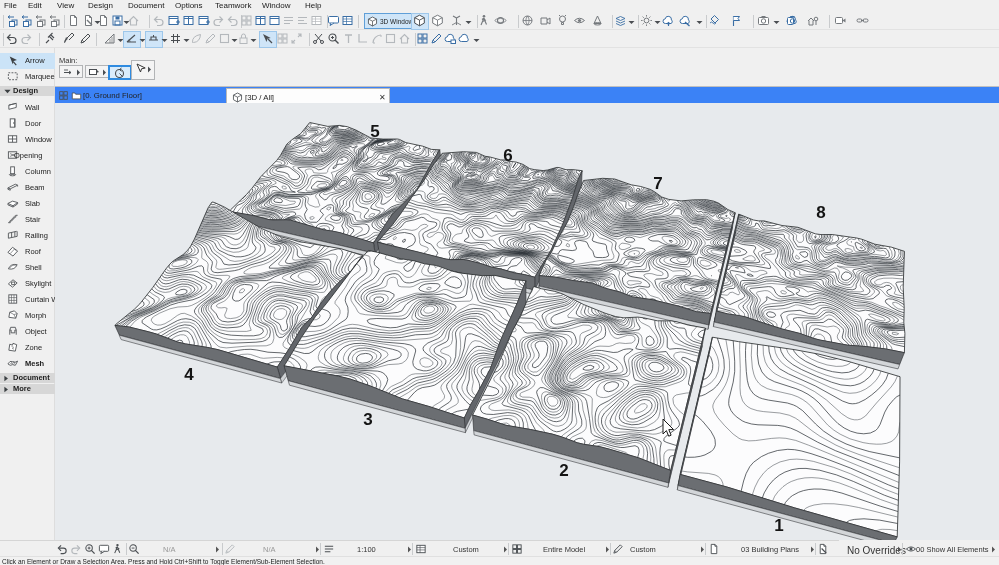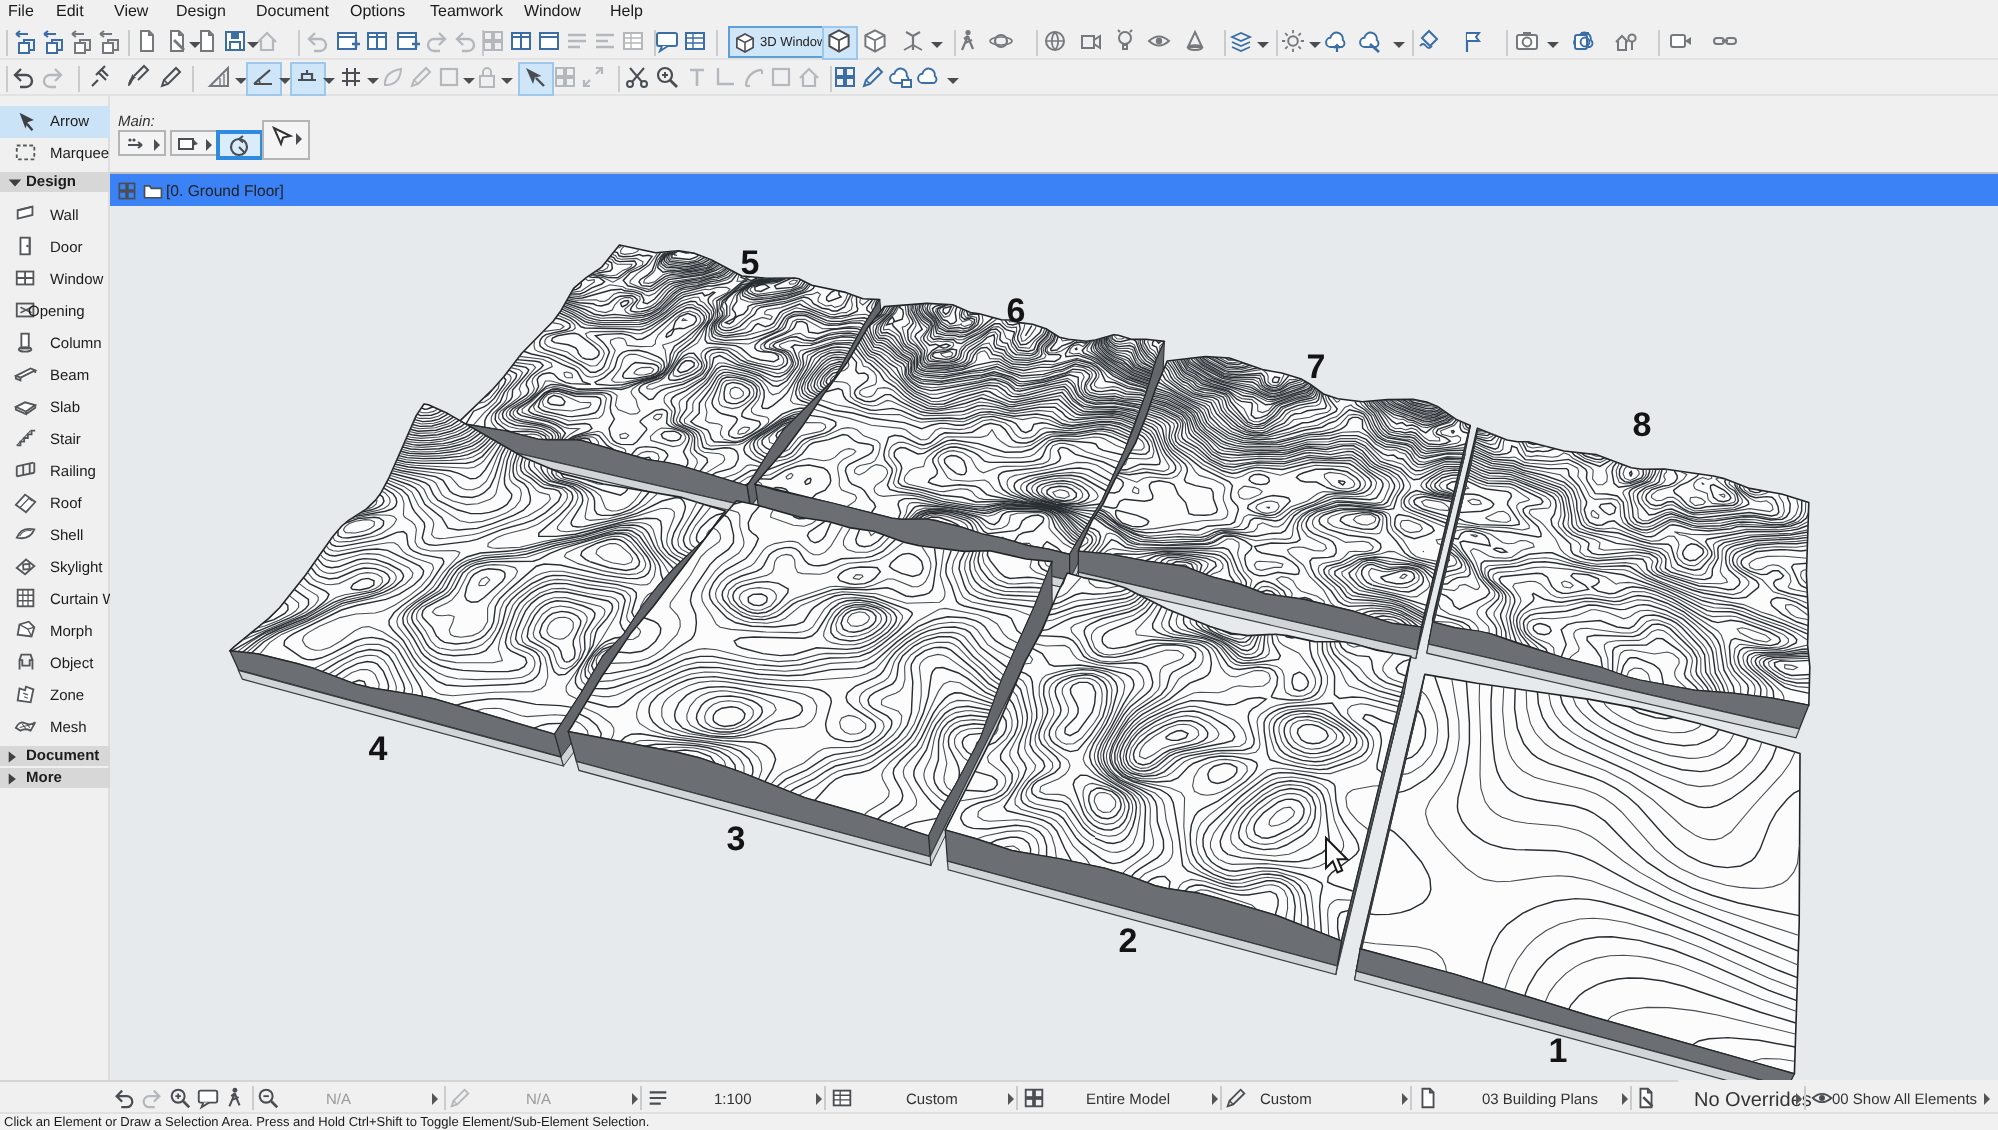--- a/index.html
+++ b/index.html
@@ -373,21 +373,21 @@
       <rect x="7" y="8" width="4.5" height="3.5" fill="#fff" stroke="#3a6ea5"></rect>
     </svg>
 <svg style="position:absolute;left:457.5px;top:2.0px" width="13" height="13" viewBox="0 0 13 13">
       <path d="M3.5 9.5a2.3 2.3 0 01-.3-4.6A3.1 3.1 0 019.4 6a2 2 0 01-.4 3.5z" fill="#fff" stroke="#3a6ea5"></path>
     </svg>
 <svg style="position:absolute;left:472.5px;top:8.0px" width="7" height="5" viewBox="0 0 7 5">
       <path d="M0.5 1l3 3 3-3z" fill="#4a4e52"></path>
     </svg>
 </div>
 <div class="abs" style="left:55px;top:48px;width:944px;height:38px;background:#f0f0f0;">
-<span class="abs" style="left:4px;top:8px;font-size:7.5px;color:#333;font-style:italic;">Main:</span>
+<span class="abs" style="left:4px;top:8px;font-size:7.5px;color:#333;">Main:</span>
 <div class="abs" style="left:4px;top:17px;width:22px;height:11px;background:#f4f4f4;border:1px solid #b2b4b6;">
       <svg style="position:absolute;left:1.5px;top:0.0px" width="13" height="13" viewBox="0 0 13 13">
         <path d="M2 6.5h7M9 6.5l-2-1.5M9 6.5l-2 1.5" stroke="#4a4e52" fill="none"></path>
         <circle cx="3" cy="4" r="0.8" fill="#4a4e52"></circle>
         <circle cx="5" cy="4" r="0.8" fill="#4a4e52"></circle>
       </svg>
       <svg style="position:absolute;right:1px;top:3px" width="5" height="7" viewBox="0 0 5 7">
         <path d="M1 0.5l3 3-3 3z" fill="#4a4e52"></path>
       </svg>
     </div>
@@ -510,21 +510,21 @@
     <span class="abs" style="left:25px;top:278.5px;font-size:7.5px;color:#1c1c1c;white-space:nowrap;">Object</span>
 <svg class="abs" style="left:7px;top:293.0px" width="12" height="12" viewBox="0 0 13 12">
       <path d="M2 9.5l1-6.5 3 1 .5-2 4 1.5-1.5 7z" fill="#fff" stroke="#55585b"></path>
       <path d="M5 5.5l2.5 1M5.5 7.5l2 .8" stroke="#55585b" stroke-width="0.7"></path>
     </svg>
     <span class="abs" style="left:25px;top:294.5px;font-size:7.5px;color:#1c1c1c;white-space:nowrap;">Zone</span>
 <svg class="abs" style="left:7px;top:309.0px" width="12" height="12" viewBox="0 0 13 12">
       <path d="M1 7Q3 3 6 4.5T11.5 4L9 8.5Q6 7 3.5 8.5z" fill="#fff" stroke="#55585b"></path>
       <path d="M3 6.8l6-1.5M4.5 5l2 2.5M7 4.5l1.5 2.6" stroke="#55585b" stroke-width="0.55"></path>
     </svg>
-    <span class="abs" style="left:25px;top:310.5px;font-size:7.5px;color:#1c1c1c;white-space:nowrap;">Mesh</span>
+    <span class="abs" style="left:25px;top:310.5px;font-size:7.5px;color:#1c1c1c;white-space:nowrap;font-weight:bold;">Mesh</span>
 <div class="abs" style="left:0px;top:325.3px;width:55px;height:9.4px;background:#d7d7d7;"></div>
     <svg class="abs" style="left:3px;top:326.0px" width="9" height="9" viewBox="0 0 9 10">
       <path d="M1 2l4 3-4 3z" fill="#3c4043"></path>
     </svg>
     <span class="abs" style="left:13px;top:325.4px;font-size:7.5px;font-weight:bold;color:#1c1c1c;">Document</span>
 <div class="abs" style="left:0px;top:336.3px;width:55px;height:9.4px;background:#d7d7d7;"></div>
     <svg class="abs" style="left:3px;top:337.0px" width="9" height="9" viewBox="0 0 9 10">
       <path d="M1 2l4 3-4 3z" fill="#3c4043"></path>
     </svg>
     <span class="abs" style="left:13px;top:336.4px;font-size:7.5px;font-weight:bold;color:#1c1c1c;">More</span>
@@ -533,20 +533,28 @@
 <svg class="abs" style="left:3px;top:3px" width="11" height="11" viewBox="0 0 13 13">
       <rect x="2" y="2" width="4" height="4" fill="none" stroke="#4a4e52"></rect>
       <rect x="7" y="2" width="4" height="4" fill="none" stroke="#4a4e52"></rect>
       <rect x="2" y="7" width="4" height="4" fill="none" stroke="#4a4e52"></rect>
       <rect x="7" y="7" width="4" height="4" fill="none" stroke="#4a4e52"></rect>
     </svg>
 <svg class="abs" style="left:16px;top:3px" width="11" height="11" viewBox="0 0 13 13">
       <path d="M1.5 10.5v-7h3l1 1.5h6v5.5z" fill="#fff" stroke="#4a4e52"></path>
     </svg>
 <span class="abs" style="left:28px;top:4px;font-size:7.8px;color:#222;">[0. Ground Floor]</span>
+<div class="abs" style="left:171px;top:1px;width:164px;height:16px;background:#fdfdfd;border:1px solid #b9b9b9;border-bottom:none;box-sizing:border-box;">
+<svg class="abs" style="left:5px;top:2.5px" width="11" height="11" viewBox="0 0 13 13">
+        <path d="M6.5 1.2L11.3 3.7v5.4L6.5 11.8L1.7 9.1V3.7z" fill="#fff" stroke="#4a4e52" stroke-width="1"></path>
+        <path d="M1.7 3.7l4.8 2.4 4.8-2.4M6.5 6.1v5.7" fill="none" stroke="#4a4e52" stroke-width="0.9"></path>
+      </svg>
+<span class="abs" style="left:18px;top:3.5px;font-size:7.8px;color:#222;">[3D / All]</span>
+<span class="abs" style="left:152px;top:3.5px;font-size:8px;color:#333;">✕</span>
+</div>
   </div>
 <div class="abs" style="left:55px;top:103px;width:944px;height:437px;background:#e7eaed;overflow:hidden;">
 <svg width="944" height="437" viewBox="0 0 944 437">
       <clipPath id="t0">
         <path d="M174 108.4l24.1 4.1l15.9 4.1l21.7 0.6l32.9 9.6l16.2 2.9l33.7 10.3l18.3 -28.1l25.5 -25.8l14.2 -25.9l8.3 -13.4l-8.4 -0.4l-8.6 -3.2l-16.9 -3.6l-6.5 -3.2l-2.1 -0.4l-14.2 0.1l-12.2 -1.1l-15.1 -8l-8.4 -3.3l-8.1 -1.3l-11.5 1l-18.1 -3.9l-9 11.2l-7.6 5.1l-6.3 5.4l-6.6 11.6l-3.6 4.8l-15.7 16l-9 11.8l-5.4 6.1l-16 15.4Z"></path>
       </clipPath>
 <path d="M174 108.4l24.1 4.1l15.9 4.1l21.7 0.6l32.9 9.6l16.2 2.9l33.7 10.3l18.3 -28.1l25.5 -25.8l14.2 -25.9l8.3 -13.4l-8.4 -0.4l-8.6 -3.2l-16.9 -3.6l-6.5 -3.2l-2.1 -0.4l-14.2 0.1l-12.2 -1.1l-15.1 -8l-8.4 -3.3l-8.1 -1.3l-11.5 1l-18.1 -3.9l-9 11.2l-7.6 5.1l-6.3 5.4l-6.6 11.6l-3.6 4.8l-15.7 16l-9 11.8l-5.4 6.1l-16 15.4Z" fill="#fcfcfd" stroke="#212426" stroke-width="0.8" stroke-linejoin="round"></path>
 <g clip-path="url(#t0)">
         <path fill="none" stroke="#474d52" stroke-width="0.55" d="M360.3 88.7l-0.1 -1.7l1 -1.4l2.3 -1.3 M358.3 90.7l-1.7 -1.9l0.9 -3l2.4 -2.6l1.8 -1.2l3.6 -0.7 M356.5 92.3l-1.9 -0.9l-1.1 -2l0.3 -1.7l1.6 -2.8l2.3 -2.6l2.9 -2.1l3.4 -1.1l2.4 0.1 M194.7 88l-0.5 3.1l-4.1 5l-2.9 1.9l-3.4 0.7 M354.7 94l-2 -0.8l-1.6 -1.3l-0.8 -2.4l1.2 -3l1.9 -2.7l3.5 -3.9l3.4 -2.4l3.4 -0.8l3.8 0.3 M198.3 83.7l1.7 0.9l0.6 1.3l-0.5 1.6l-4.5 5.8l-2.6 4.6l-6.1 5.7l-5.2 6 M352.8 95.9l-3.9 -1.8l-1.4 -1.6l-0.2 -0.9l0.4 -3.1l2.7 -4.2l5.4 -6.7l3.3 -2.4l3.2 -0.9l4.3 0.1l2.1 0.5 M310.8 95.8l-0.9 -2.1l0.5 -2.1l2.1 -1l2.2 0.5l2 1.9l-0.1 1.6l-1.5 1.3l-2.2 0.6l-2 -0.7 M205.7 114.5l5 -0.5l2.5 0.3l2 0.8l1.4 1.8 M200.5 80.8l4.2 1.1l1.6 1.4l-1.6 3l-5.1 5.6l-0.8 1.5l-0.6 3.3l-1 1.5l-5.8 5.7l-0.7 1.6l-0.1 1.8l0.6 1.5l2.4 2.8 M350.8 97.8l-4 -1.6l-1.6 -1.4l-0.8 -2.9l1.3 -4.5l4.6 -6.9l2.1 -4.2l3.4 -2.4l5.3 -1.9l4.2 -0.1l4.5 0.8 M314.2 114.1l-0.3 -0.3l0.5 -1.6l1.8 -1.3l1 -0.4l2.5 0.3l-0.1 0.9l-2 1.8l-3.3 0.7 M306.5 100.4l-1.6 -1.2l-0.7 -2.4l1.5 -6.7l0.7 -1.5l1.5 -1.3l4.5 -0.4l4.3 1.1l3.7 1.9l1.3 1.7l0.3 2l-0.4 1.5l-1.7 2l-2.6 2l-2.9 1.6l-3.2 0.6l-4.5 -1 M314.3 138.7l4.5 -3l3.8 -1.4 M202.3 78.2l9.2 1.2l1.3 1.4l-7.3 8.4l-0.9 2.4l0.9 1.8l-0.1 0.9l-1.2 1.5l-8.9 6.8l-0.9 1.6l-0.1 1.8l1.8 2.4l3.5 2l4.5 1l7.8 0.4l4.4 1.1l3.2 2.4l0.1 1.9 M348.7 99.9l-7.1 -1.1l-1.4 -1.6l2.2 -8l5.6 -9.9l0.8 -4.5l6.1 -3.3l6.6 -2l2.8 -0.4l4.9 0.2l2.1 0.6 M306.6 116.1l-1.3 -1.7l-0.1 -1.3l0.9 -2.9l-0.3 -0.4l-1.4 -0.8l-4.9 -0.7l-1.8 -1.1l0.8 -4.1l-0.9 -3.6l0.3 -1.6l3.7 -5.8l2.6 -5.3l2 -1.9l2.6 -0.5l2.4 0.2l6.5 1.5l3.9 1.6l2.9 2.8l0.7 3.4l-1.1 3.1l-3.4 4.3l0.1 1.7l1 1l2.1 0.7l4.6 0.9l0.9 1l-0.2 1.7l-3.1 2.8l-8.6 5.3l-3.6 1.2l-2.8 0.1l-4.5 -1.2 M262.1 84l-0.1 -0.7l1.2 -1.4l2.6 -1.1l4.4 -0.1l1.7 1l-1.1 1.8l-3.3 0.9l-3.2 0.1l-2.1 -0.6 M306 136.2l6.7 -2.2l2.4 -1.3l3.3 -2.9l2 -0.4l4.9 0.9 M204.6 75.2l11.7 1.4l4.3 2l0.5 1.7l-6.1 2.8l-2.5 1.9l-1.1 1.4l-0.4 1.6l1.2 3.3l-0.9 1.9l-2.9 2.8l-8.4 5.1l-1.4 1.5l-0.5 1.7l0.4 1.1l1.3 1.4l3.9 1.6l11.9 1.8l4.1 1.5l2 1.4l0.9 1.3l0.3 0.8l-0.4 1.7 M346.3 102.4l-4.7 0.9l-5.1 2.3l-7.5 5.2l-12.5 7.7l-2.2 0.9l-14.2 0.6l-1.8 -1.2l-1.4 -4.7l-1.5 -1.8l-8.1 -3.8l-0.1 -1.8l4.2 -4.2l0 -3.4l0.6 -1.6l7.7 -8.3l3.7 -5.7l1.6 -1.3l2.7 -0.6l11 2.4l4.1 1.4l3.4 2.2l2.3 2.9l1.2 2.6l1.6 1.3l3.3 -0.9l4.3 -4l5.8 -8.3l0.8 -2.9l-1.1 -3.3l0 -1.5l1 -1.3l7.4 -1.6l10.1 -3.2l7.8 -0.3l2.1 0.6 M228.2 85.8l-0.9 -0.8l-0.3 -1.7l1.4 -0.3l2.1 0.6l0.6 0.6l0.1 1.7l-2.9 0 M250.7 87.1l4.4 -5.9l1.4 -4.5l1 -1.4l2.2 -1.1l3 -0.1l2 0.6l9.7 3.5l1.3 1.4l-0.4 2.8l-1.3 1.3l-3.4 1.6l-12.9 2.7l-5.3 0.1l-1.7 -1 M285.8 57.3l0.9 -1l1.5 0.9l-2.4 0.2 M297.7 133.7l8.7 -5.4l1 -1.6l-0.6 -1.9l-2.1 -0.9l-7.6 -0.8l-2 -1l-1.1 -2.1l-0.1 -3.5l-0.7 -2.2l-1.5 -1.5l-7.7 -3.8l-0.9 -2l2 -4.7l-0.6 -3.5l0.6 -1.6l11.9 -9l2.4 -2.7l3.5 -5.7l1.4 -1.3l2.8 0l16.6 4.9l7.3 3.8l2.2 0.5l3.2 -0.7l1.8 -1.3l3.4 -4l1.3 -2.9l-1.6 -4.4l-1.2 -1.7l-4.4 -1.7l-1 -1l0.2 -0.7l0.8 -0.4l3.7 -1.4l2.7 -0.3l4.1 1.2l4.8 0.3l3.2 -0.8l3.9 -1.7l8.8 -1.7l4.9 0.2l2 0.6 M343.8 104.9l-3.1 0.6l-4 1.7l-11.9 7.3l-3.6 2.7l-1.1 1.5l-0.3 1.7l0.7 1.9l2.4 2.8l3.9 2.1 M212.3 66.9l-0.3 2.9l0.5 2l1.6 1l8.1 2.3l10.8 5l1.8 1.2l2.2 2.8l1.6 1.1l2.2 0.4l3.2 -0.6l2.4 -1.2l2.9 -2.6l3.3 -8.9l-2.4 -3.7l0.1 -1.5l2.5 -1l1.7 -0.2l2.2 0.4l0.9 0.8l1 2.6l6.4 0.6l6.2 -0.2l1.5 -1.2l0 -1.6l1.4 -2.8l8.8 -8.7l3.1 -2.3l3.9 -1l3.7 1.4l1.3 1.4l0.5 1.6l-0.4 1.4l-1 1.3l-9.8 7l-3.7 1.7l-4.2 1.2l0.6 1.7l0.6 0.4l1.1 7.9l-1.3 2.9l-1.2 1.4l-3.9 2.2l-16.9 4.8l-17.2 0.7l-5 -0.4l-12.5 -3.6l-2.9 0l-1.5 3.1l-2.5 2.9l-4.5 4.2l-6.4 3.8l-1.2 1.5l0 1.2l1.3 1.5l1.9 0.8l11.4 2.3l4.2 1.3l2.3 1.4l2.5 2.4l0.2 1.9l-0.9 1.6 M221.1 58.3l4.3 0.8l1.6 1.3l-1.8 1.2l-8.7 1.2 M263.2 125.2l2.3 -1.7l2.8 -0.8l3.3 0.2l2.3 1.1l0.7 1.9l-0.7 1.8 M292 131.8l1.7 -3.3l-0.3 -1.9l-2.8 -3l-0.5 -1.4l1.1 -5.2l-0.2 -1.8l-2.3 -2.5l-6 -2.5l-1.7 -1.2l-0.7 -1.5l0.7 -4.8l-3.8 -4.5l-0.2 -1.7l0.5 -1.6l1.6 -1.3l8.9 -3.1l8.4 -4.8l3.1 -4.2l0.5 -1.5l-0.1 -4.8l1.2 -1.3l2.7 -0.8l2.5 0.1l2 0.7l6.5 4.6l19 5.3l3.1 -0.7l1.7 -1.2l2 -2.7l0.1 -1.5l-1.8 -3.3l-1.6 -1.1l-7.6 -2.5l0.2 -1.5l1.6 -1.2l10.8 -4.1l2.8 -0.3l3.4 2l4.6 0.6l7.2 -2.8l8.3 -1l4.8 0.3l2 0.7 M341.9 106.7l-3.3 0.8l-3.3 1.7l-8 5.2l-3.2 2.8l-0.5 1.7l0.7 1.9l2.3 2.3l2 0.9 M224 54.6l6.3 2.8l2 2l0.4 1.6l-1.4 1.2l-10.8 2.4l-2.1 1.1l-0.9 1.4l-0.1 1.6l1.3 1.3l1.8 0.8l8.2 2.2l5.8 4.3l5.7 2.7l2.7 -0.1l0.8 -0.5l2.3 -2.7l1.2 -2.9l-0.6 -1.7l-1.9 -2.2l-6.1 -4.3l-0.8 -1.7l2.3 -1.1l16.5 -0.1l6.5 1.2l2.6 -0.1l4.9 -2.3l14.4 -10.5l4.1 -1.7l2.4 0.1l1.5 1.1l1.9 0.6l2.8 2.5l0.7 2l-0.9 2.5l-6.4 7.7l-6.4 4.8l-2.5 2.6l-1.9 6l-2.8 4.2l-3.4 2.5l-9.2 3l-3.6 2.5l-0.8 1.5l0.5 1.4l2 2.5l0.8 3.3l1.2 2.3l-1.5 1.4l-3.3 0.3l-6.1 -2.3l-1.4 -2.1l0.9 -4.9l-2.3 -1.7l-2.1 -0.6l-5.1 -0.3l-11.1 0.5l-8.6 -2.2l-2.5 -0.2l-3.5 0.9l-2.9 2l-4.2 4.2l-5.2 4.1l0 1.8l4.5 1.7l11 2.7l5.5 2.9l2.2 0.6l5.3 0.2l-4.5 2.7l-3.4 2.9 M255.3 116.2l-0.4 -1.9l2.8 -0.8l1.7 1.2l-1.4 1.5l-2.7 0 M257.8 123.4l0 -1.3l-0.7 -0.7l-5.3 -2l-1.8 -1.1l-3.9 -4.9l-2 -0.8l-10.2 2.1l-4.8 2.2 M339.9 108.6l-4.3 1.8l-3.5 2.7l-2.7 2.9l0.4 2.2l2.1 0.8 M225.5 52.5l6.7 3.2l4.5 3.2l2 0.6l6.9 0.8l20.2 0.1l3.8 -1.4l5.7 -3.3l10.4 -8.2l6.3 -1.9l2.4 0l0.8 1.9l1.7 0.8l3.7 4.2l0.4 2.4l-0.5 1.5l-2.7 3.9l-2.4 5.6l-1.8 2.7l-7.5 4.7l-5.6 8.4l-3.4 4.2l-2.6 1.8l-4.8 1.5l-1.4 1.4l0.3 0.8l2.5 0.2l4.3 -1.8l10.7 -1.8l6.5 -2.8l2.6 -1.7l1.2 -1.4l0.9 -2.4l-1.7 -4.2l-0.1 -1.6l0.9 -1.4l1.7 -1.2l1.7 -0.5l2.9 -0.3l7.1 0.6l3.6 1.8l5.3 4.3l5.3 1.5l9 1.7l3.1 -1.1l0.8 -1.4l-0.2 -1.6l-1.3 -1.8l-1.9 -0.9l-6.7 -1.3l-1.5 -1.2l0.2 -1.7l3.2 -2.4l9.4 -4.1l1.4 -1.2l1.9 -4l2.1 -1l4 -0.1l8.7 4.8l7.7 -0.2l5.7 -0.9l4.9 0.2l1.9 0.8 M270.3 117.2l11.2 3.1l3.2 -0.5l1.4 -1l1.3 -1.5l0.5 -1.7l-0.9 -1.9l-1.8 -1.1l-4.3 -1.3l-5.2 -0.3l-2.4 1.3l-3.1 2.9l0.2 2 M212.7 102.4l3.9 1.6l6.8 1.4l6.2 2.1l14.9 -1.5l1.7 -1.4l0.7 -1.6l1.3 -6.9l-1.3 -1.5l-2.2 -0.6l-10.9 0.2l-4.7 -0.7l-6.3 -1.8l-2.2 0.2l-2.6 1.1l-4.2 4.3l-2.1 3l0.9 2 M271.7 106.1l2 0.9l1.7 -1.2l0.7 -1.6l-2.7 0l-1.3 0.9l-0.4 1 M244.5 119.8l-0.4 -1.9l-1.2 -1.6l-1.9 -0.9l-5.7 0.2l-3.5 1.3 M226.5 50.8l5.3 2.3l6.4 3.7l4 1.1l4.6 0.4l17.9 -0.2l4.6 -1.2l6 -3.2l7.8 -7.2l3.5 -2.2l11 -2.7l2.2 0.3l3.6 -1.2l4.9 0l1.7 0.9l-1.2 1.6l-6.2 3l-1.2 1.2l0.1 1.5l1.4 3.5l0 1.2l-0.6 2.8l-2.5 4l-0.4 4.5l0.8 2l1.9 0.7l4.5 0.7l12.7 0.7l14.1 -6.2l2.7 -2.4l2.1 -4l1.4 -1.2l2.4 -1l4.5 -0.3l2.2 0.4l9.2 4.1l2.2 0.4l5.1 -0.1l5.9 -1.2l5.1 -0.2l2 0.7 M320 35.5l-4.1 2.1l-2.4 0l1 -3.2 M216.8 100.1l3.9 1.6l10.1 0.8l8.6 -1.8l1.1 -1.5l-0.4 -0.9l-5.2 -0.2l-9.6 -4.1l-3.5 -0.6l-3 1l-1.5 1.4l-1.1 2l0.6 2.2 M281.6 84.8l2.2 0.5l6.5 -2.1l3.5 -2.5l0.6 -1.7l-1.1 -1.8l-1.5 -1.2l-2.1 -0.6l-2.3 0.6l-1.9 1.2l-2.3 2.7l-1.5 2.9l-0.1 1.8 M227.3 49.2l7.3 2.7l4.8 2.7l6.1 1.5l8 -0.4l7.1 0.5l5.5 -0.5l3.5 -1l4 -2.1l3 -2.3l5.9 -6.1l3.4 -2.2l6.7 -1.2l6.9 -2.1l2.5 0l6.5 -1.8l1.9 -1.2l2.1 -2.3 M325.1 36l-5.3 2l-2.3 -0.2l-1 0.5l-11.6 9l-0.6 5.2l0.8 2.1l-2.8 3.9l-1 2.8l0.6 2.5l1.6 1.1l4.3 0.9l10 -1l11.3 -3.1l3.1 -1.4l4.4 -6.5l6.4 -2.9l6.4 1.3l5.5 2.4l6.1 1.8l5.2 -0.3l6.2 -1.6l5.3 -0.4l1.9 0.8 M379.6 46.9l-3.2 2.6l-1.5 -1.2l0.3 -2.3 M228 47.8l12.1 3l3.4 1.7l4.3 0.8l3.3 -1.3l1.4 -2.7l2.4 -2.5l2.5 -1l2.6 0l1.4 0.8l0.1 1.5l-4.2 3.6l0.7 1.3l1.6 1l2.2 0.2l4.7 -0.5l5.1 -1.7l2 -1.3l7 -7.3l3 -2.3l4.6 -1.5l5.6 -0.7l6.8 -2.1l2.7 -0.2l4.7 -1.8l2.7 -2.2 M247.7 28.6l1.6 0.8l-0.7 1.7l-2.4 1.3l-2 -0.4 M329.1 36.2l-4 0.7l-9.5 3.6l-1.9 1l-6.6 5.8l-1.1 2.8l1 1.7l0.1 2.9l-3.3 3.8l-0.6 1.4l0.1 1.8l1.5 1.2l2 0.7l4.8 -0.4l5.8 -1.8l3.5 -3.8l5.3 -1.9l4.1 1.1l0.8 -1.5l-1.3 -0.8l-2.3 -0.2l-0.2 -1.2l1.3 -1.2l6.8 -1.1l10.5 -3.7l5.3 3.6l8.9 3.4l2.3 0.2l3.2 -0.9l2.5 -0.1l2.6 -1.6l0.5 -2.4l-0.6 -2.4l0.9 -2.2 M382.6 47l-1.5 2.5l-0.3 1.4l0.5 1.3 M228.8 46.3l4.2 0.8l10.3 -0.2l1.7 0.8l2.5 -0.1l2 -1.1l2.4 -2.4l2.6 -0.9l6.9 0.6l3.5 1.5l0.2 1.5l-2 3l0.3 1.1l0.8 0.4l2.6 -0.1l3.5 -1l2.6 -1.8l5.2 -6.2l3 -2.3l5.8 -1.7l8 -1.2l9.7 -2.5l1.7 -0.8l2.8 -2.2 M249.4 26.2l1.8 0.6l0.9 1.5l1.6 0.8l7.3 0l-0.5 1.1l-1.8 1.2l-2.3 0.8l-3.2 2.3l-3 0.5l-8.2 -1.6 M331.9 36.2l-9.9 2.2l-4.2 2l-4.6 3.3l-1 1.2l-2.3 5.3l0 4.4l-4.3 3.8l0.2 1.3l0.6 0.7l2 0.6l2.1 -0.3l2.4 -1l7.1 -6l1.4 -2.6l1.8 -1.1l14.3 -2.3l10.2 -3.3l3.3 -0.2l2.7 -1.1l1.5 1.1l-1.1 2l-0.1 1.4l0.5 0.6l3.5 1.8l2.7 -0.3l1.7 1l2.9 -0.8l1.3 -1.2l1.3 -2l1.1 -3.2 M229.5 44.9l4.7 0.3l2.5 -0.4l13.3 -5.4l6.5 1l1.5 1l4.3 0.6l3.8 1.3l1.4 1.1l2 0.5l3 -1.3l4.9 -4.4l2.5 -1.3l15.6 -2.3l8.5 -2.6l3.4 -2.1 M250.9 24.1l1.8 0.6l1 1.4l1.9 0.5l7.7 -0.4l3.2 1.7l-0.3 1.6l-7.1 3.5l-3.4 2.8l-4.2 2.3l-5.1 -2.3l-6.2 -1.2 M334.9 36.2l-12.5 2.3l-4.9 2.6l-2.3 2.4l-0.3 1.4l0.5 1.6l3.7 1.4l2.3 0.2l8.2 -0.9l8.9 -1.7l8.3 -2.7l1.7 -1.1l1.9 -2.4 M230.5 43.2l5.1 -0.7l6.6 -4.5l-0.1 -1.2l-3 0.5l-1.5 -0.9 M253.3 21l1.3 -0.1l1.4 -1.1 M257.3 20.1l-1.3 1.1l-0.7 1.2l0.1 1.3l1.9 0.5l4.3 -0.6l2.2 -0.9l0.7 -1.2 M273.9 23.4l-4.2 6l-6.1 4.4l-3.5 3.6l-0.1 1.2l5.3 2.2l4.1 0.9l1.8 -0.6l6.2 -4.5l2.2 -1l8.3 -0.4l8.7 -1.4l5.6 -2l3.1 -2.1 M337 36.1l-4.5 1.5l-5.3 0.5l-6.1 1.3l-2.3 1.4l-1.1 1.2l-0.4 1.8l3.4 1.8l2.1 0.5l8.1 -0.8l8.8 -1.7l7.2 -2.8l1.8 -2.4 M276.8 23.4l-2.9 3.5l-1.5 5.3l-0.9 1.2l-4.2 3.4l-0.5 1.6l2.5 0.3l3 -0.8l4.2 -3.5l2.7 -0.9l2.4 -0.2l4.4 0.6l11.5 -1.8l3.2 -1.3l3.1 -2.1 M339.2 35.9l-5.5 2.3l-2.9 0.6l-5 0.1l-5.1 1.8l-0.7 1.3l0.3 0.4l1.4 1.2l2 0.6l16.9 -2.4l4.2 -1.9l1.7 -2.4 M278.7 23.2l-2.4 2.3l-1.3 2.5l-0.1 1.7l2.7 2.2l11.9 0.4l9 -1.8l3.9 -2.5 M339.8 39.1l2.6 -0.2l1.3 -1.5l-2.1 -0.4l-2 1.2l0.3 0.9 M279.9 22.9l-2.5 2.2l-1.1 2.4l1 1.5l1.4 1l8.8 1l2.7 -0.2l7.2 -1.6l3.6 -2 M281.4 22.6l-2.9 2.1l-0.5 1.3l0.3 1.2l1.3 1.2l8.8 1.1l6.8 -1.4l3.8 -2 M283.5 22.5l-3.4 2.1l-0.3 1.3l0.7 1l8.8 1l3.5 -0.8l3.4 -2.1 M282 24.5l1.5 0.2l-1.2 -0.5l-0.3 0.4"></path>
         <path fill="none" stroke="#292e33" stroke-width="0.72" d="M359.2 89.9l-1.2 -1.9l0.6 -1.6l2.7 -2.7l3.3 -0.9 M357.4 91.5l-2 -1.6l-0.2 -1.6l1.3 -2.9l4 -3.8l2.9 -1.3l2.6 -0.1 M191 92l-1.9 2.4l-1.9 1.3 M355.6 93.2l-2 -0.8l-1.6 -2.1l0.6 -3.1l1.8 -2.8l2.3 -2.6l3.1 -2.4l4.9 -1.5l2.3 0.3 M196.8 85.5l1.1 1.5l-0.6 1.8l-5.2 7.4l-2.9 2.8l-2 1.3l-5.4 2.3l-3.8 6.3 M353.8 94.9l-3.8 -1.9l-1.2 -1.9l0.2 -2.2l2.4 -4.2l4.4 -5.3l2.9 -2.5l2.3 -1l2.3 -0.3l4.8 0.4 M210 115.8l3.3 0.8 M199.5 82.1l3.5 1.7l0.3 0.7l-0.4 1.6l-5.8 7.2l-2 4.7l-4.4 4.3l-2.4 3l-0.9 2.1l0 3.1 M351.8 96.8l-2.1 -0.7l-2.5 -1.7l-0.8 -0.8l-0.6 -2.6l1.7 -4.5l5.8 -8.2l2.3 -2.6l4.1 -2.2l4.9 -0.5l4.5 0.8 M308.5 98.3l-1.3 -1.7l-0.2 -2.9l0.5 -3l0.8 -1.5l2.9 -1l2.6 0.4l2.2 0.6l3.4 2.3l0.5 1.7l-0.4 1.6l-2.8 2.7l-3.3 1.3l-2.7 0l-2 -0.7 M317.4 139.7l2.8 -1.7 M201.4 79.5l6.6 1.2l1.4 1.3l-0.8 1.5l-7.3 8.5l-0.2 3.4l-0.8 1.5l-6.5 5.6l-1 1.5l-0.2 2.8l1 1.7l4.7 3.6l2.1 0.7l8.4 -0.2l5 0.6l3.8 1.8l0.8 2.1 M349.8 98.8l-4.2 -1.4l-1.7 -1.2l-1 -2.1l0 -1.2l1.2 -4.6l4.4 -7l2.2 -5.7l3.4 -2.4l6.8 -2.3l2.8 -0.4l4.8 0.3l2.1 0.6 M310.2 115.4l-0.9 -1.1l0.2 -1.7l3.6 -4.4l0.6 -1.6l-1 -1.1l-6.7 -1.6l-1.8 -1l-2.4 -2.3l-0.8 -1.9l0.2 -1.6l3.8 -9.1l1.1 -1.4l2.3 -1.1l4.6 0.3l4.3 1.1l3.8 1.7l1.7 1.6l0.8 1.9l-0.4 3.1l-0.9 1.5l-5.5 5.5l-0.8 1.5l-0.1 1.5l2 0.9l6.7 1.6l0.7 1.4l-1 1.5l-3.5 2.7l-4.7 2.4l-3.5 0.4l-2.1 -0.7 M311.4 137.7l8.9 -5.4l3.8 -0.4 M203.3 76.8l9.6 0.8l2.1 0.5l1.6 1.5l-1.1 1.4l-4.9 3.9l-2.2 2.9l-0.3 1.6l1.2 2.3l-0.1 1.4l-1 1.5l-9.9 6.5l-1.4 1.4l-0.7 1.6l0.4 1.9l2.2 2l3.9 1.6l9.9 1.1l4.5 1.1l3.4 2.2l0.8 1.2l-0.1 1.8 M347.5 101.1l-2.6 0l-3.2 0.7l-5.7 2.3l-8.4 6.7l-11.7 6.9l-3.3 0.7l-10.5 -0.5l-1.5 -1.5l-0.7 -2.5l-1.1 -1.9l-6.1 -2.4l-2.3 -1.8l4.2 -4.2l0.1 -5.1l5.4 -7.1l3.4 -5.8l1.3 -1.3l2.1 -1.1l2.6 0l8.8 1.9l4 1.5l2.8 2.1l1.9 3.6l0.1 3.3l-1.2 4.7l0.5 0.8l2.5 0.1l2.5 -1.4l4.8 -3.9l2.5 -2.7l7.7 -12.7l0.4 -2l-0.5 -2.7l0.2 -1.5l1.7 -1.2l13.9 -4.5l7.8 -0.3l2.1 0.5 M257.1 86.2l-0.8 -1.1l0.5 -1.5l3.8 -4.1l2 -1.2l9 0.7l1.9 0.8l0.8 1l-0.1 1.6l-1.3 1.3l-2.5 1.1l-7.9 1.4l-5.2 0 M300.8 134.7l2.2 -1.4l7.3 -2l2.2 -1.4l1.6 -3.3l0 -1.8l-0.7 -2l-1.3 -1.1l-2.2 -0.7l-2.7 -0.1l-6.2 0.8l-3.5 -0.6l-1 -0.6l-1.3 -5.3l-1 -1.9l-1.7 -1.3l-6 -2.5l-1.7 -1.9l0.4 -1.7l3.1 -4.5l0.1 -3.4l1 -1.5l8.9 -8l5 -7l2.5 -1.4l2.5 0.1l10.7 2.7l6 2.1l6.5 4.9l2.5 0.2l4.4 -2.7l5.1 -6.9l0.6 -1.4l0 -1.6l-2.5 -6.4l-0.9 -0.5l1.7 -1.2l2.7 0.4l5.2 -0.1l8.8 -2.9l7.1 -1.4l4.9 0.2l2.1 0.6 M206.9 72.6l3.8 1.4l8.6 1.8l7 3.5l5.7 2.2l1.7 1.4l2.7 4.9l4 1.4l-10 -0.4l-2.4 -0.5l-3.6 -1.7l-2.6 -2.7l-2.1 -0.5l-3.3 0.6l-1.9 1.3l-0.9 1.5l0.7 3.5l-1.6 3.1l-3 2.9l-8.3 5l-1.3 1.5l-0.2 1.7l2.4 2.2l4.3 1.2l9.4 1.6l4.2 1.4l3.4 2.6l0.8 2l-0.7 1.7 M345 103.7l-3.1 0.6l-6 2.6l-14.3 9l-3.2 2.8l-1.1 1.5l-0.4 1.7l0.8 2l3.2 2.5l5.1 2.3 M243.2 89.1l-0.7 -1l4.6 -2.3l4.5 -3.9l0.9 -1.4l1.3 -4.6l1 -1.4l1.5 -1.3l2.6 -0.9l5.3 -0.2l4.2 1l5.7 2.3l1.6 1.1l1.2 1.5l0.3 2.5l-0.9 1.8l-3 2.6l-2.9 1l-14.3 3.5l-5.6 0.3l-7.4 -0.6 M277.9 65.6l0.6 -1.7l3 -2.4l1.2 -3.8l2.2 -2.4l4 -1.6l3.7 1.5l0.6 1.3l-0.1 0.9l-1.3 1.8l-4.8 2.1l-2.3 -0.2l-2.6 0.6l-1.4 2.8l-2.7 1.3 M266.3 126.2l3.3 -0.6l1.1 1.6 M294.9 132.7l3.9 -4.7l-0.4 -1.9l-4.8 -2.7l-1.4 -1.7l0.1 -6l-1 -2l-2.2 -1.6l-5.9 -2.6l-1.4 -1.4l-0.1 -1.8l0.9 -3.3l-0.3 -2l-1.3 -1.8l-0.5 -1.8l0.7 -1.5l1.8 -1.3l4.9 -2.3l9.4 -6.2l3.6 -5.7l1 -4.5l2.9 -1.1l9 4.6l10.6 2.9l7.9 3.1l2.6 0l3.3 -1.7l1.3 -1.3l1.9 -2.7l0.2 -1.5l-1.2 -3l-1.2 -1.7l-1.7 -1l-4.2 -1.2l-1.6 -1.1l-0.2 -0.4l1.2 -1.3l7.7 -2.9l2.7 -0.2l3.8 1.6l4.7 0.5l7.2 -2.8l5.8 -1l5.2 -0.2l4.4 0.8 M342.8 105.8l-3.2 0.7l-3.3 1.5l-11.5 7.1l-2.3 2l-0.8 2l0.7 2.6l1.4 1.7l3.8 2.3 M222.9 56.1l2.1 0.4l3.5 1.6l1.4 1l0.2 1.6l-1.6 1.2l-10.6 2.4l-1.7 1.2l-1 1.4l-0.4 1.5l0.3 1.7l2.2 1.7l9.8 3.2l8.6 4.6l4.5 3.5l2.6 0l3 -1.5l1.2 -1.4l2.7 -7.2l-0.8 -1.8l-2.3 -3l-3.9 -3.3l4.2 -0.7l9 -0.4l4.2 1l3.3 2l2.8 -0.3l3.7 -2l13.3 -10.8l5.1 -2.8l2.6 -0.1l3.6 1.5l2.5 2.7l0.2 1.6l-0.5 1.4l-2.2 2.5l-7 6.1l-5.3 3.5l-2.1 4.3l-0.2 3.1l-0.9 3l-2.1 2.8l-3.8 2.4l-6.7 1.8l-7.1 3.2l-3.6 1l-7.6 -0.5l-13.8 0.6l-8.6 -2.2l-4.9 -0.4l-2.7 1.1l-7.6 6.9l-6 3.9l-1 1.6l0.5 1l1.7 1.1l13.4 3.1l3.9 1.6l2.7 1.8l2 2.3l-2 3.2 M260.7 124.4l2.7 -3.1l1.5 -0.6l3.1 -0.4l5.1 0.5l4.2 1.6l1.4 1.7l0.2 0.8l-2.1 3.2 M288 130.6l0.9 -1.7l0 -1.8l-2.2 -4.2l2.5 -4.9l0.4 -1.7l-0.3 -1.6l-1.5 -1.5l-8.1 -3.3l-1.4 -1.3l0.4 -5.1l-0.6 -1.1l-2 -0.8l-3.4 0.6l-6.1 3.9l-1.5 1.4l0 0.6l3 2.8l0.3 0.9l-5 6.1l-1.9 1.4l-6.1 -0.1l-2.1 -0.8l-1.7 -1.2l-1.3 -2.2l-0.8 -3.8l2.7 -4.7l-1.7 -3.2l-0.4 -2.5l0.7 -5l-0.6 -1.1l-1.8 -1l-2.3 -0.4l-13.6 0.3l-8.5 -2.2l-2.7 0.1l-4.2 2l-7 7.1l-0.9 1.6l0.9 1l1.8 0.9l10.9 2.9l5.9 2.5l8.8 -0.7l2.3 0.5l1.2 1.9l-1.7 1.4l-7.7 2.6l-3.4 2.1 M340.9 107.6l-4.5 1.6l-9.3 6.6l-1.1 1.5l0.1 1.8l1.9 1.9l2.1 0.9 M224.8 53.5l5.2 2.3l2.7 1.8l2.8 2.8l2 0.6l20 0.4l7.1 0.6l3.2 -0.7l3.1 -1.6l5.4 -3.4l7.4 -5.9l3.3 -1.7l3.5 -1.1l2.3 0.2l1.2 1.4l1.9 0.7l2.3 2.1l1.5 2l-0.2 2.7l-0.7 1.3l-6.8 9.2l-7.8 6.1l-2.8 5.8l-2.8 4.2l-2.9 2.6l-8.6 3.1l-1.9 1.2l-0.8 1.5l0.4 1.3l4.6 3.8l2 -0.3l2.3 -2.9l1.7 -1.3l2.6 -1.1l8.6 -2.1l8.2 -4.1l1.6 -1.3l1.8 -2.8l0.3 -2.5l-0.9 -2.4l0.1 -1.6l1 -1.4l2.1 -1.1l3.6 -0.4l4.5 0.7l6.3 4.7l3.8 1.7l13 3.1l2.6 0l3.3 -2l0.8 -1.4l0 -1.6l-0.9 -1.8l-1.7 -1.5l-2 -0.7l-6.4 -1.6l-0.6 -1.5l0.9 -1.3l1.7 -1.2l7.5 -3l3.9 -2.2l1.1 -1.2l1.2 -2.7l2.7 -0.3l1.8 0.9l0.6 0.5l0.9 4l2.3 0.3l2.3 0.3l6.5 -1.8l8.2 -0.9l4.8 0.3l1.9 0.8 M236 75.8l1.9 0.7l3.3 0.2l2.3 -1.1l1 -1.4l0 -1.6l-2.8 -2.8l-7.4 -5.6l-2 -0.6l-2.9 0.3l-5.7 1l-2.4 1.1l-0.5 1.3l1.6 1l6.7 1.1l3.7 1.5l1.1 1.5l0.2 1.1l1.8 2.2 M252 121.8l-3.5 -2.1l-4 -4.8l-2.1 -0.7l-6 0.6l-3.5 0.9l-2.5 1.3 M338.6 109.9l-4.8 3.3l-0.8 1.6l0.7 1.5 M226 51.6l5.2 2.3l6.3 3.9l1.9 0.6l6.8 0.9l18.5 -0.1l3.5 -0.8l6.3 -3.2l3.3 -2.3l6.6 -6l2.6 -1.6l9.2 -1.9l1.1 1.5l2.4 -0.7l1.8 -1.2l0.9 0.3l-2.8 2.3l-0.6 1.3l0.3 1.5l2.1 2.8l0.6 2.1l-0.7 2.8l-2.4 3.5l-0.7 1.8l-0.7 5.5l1.1 1.6l14.2 1.3l2.9 1.4l5.1 4.4l4.1 1.3l6.9 1l2.5 -1.3l-0.2 -1.7l-1.6 -1.2l-2.1 -0.6l-4.9 -0.3l-2 -0.6l-1.1 -1.2l0.2 -1.5l2.5 -2.5l11.3 -5.2l1.2 -1.2l1.5 -4.1l1.9 -1.1l3.5 -0.7l3.4 0.2l9 4.3l2.2 0.4l5.1 -0.1l5.8 -1l5 0l1.9 0.8 M318.7 35.5l-1.3 0.8l-1.9 -0.6l0.3 -0.7 M278.4 117l2.3 0.5l3 -0.3l1.3 -0.8l0.6 -1.7l-1.5 -1.3l-2.1 -0.8l-4.7 0.2l-1.7 1.4l0.8 1.8l2 0.8 M215.5 101.8l1.9 0.8l11.2 2.6l2.6 0.1l7.8 -0.9l3.6 -1l1.4 -1.4l1.4 -3.2l0 -1.7l-0.3 -0.9l-1.9 -0.8l-10.5 -0.3l-8.4 -2.4l-2.5 -0.2l-2.3 0.6l-2 1.3l-2.4 2.9l-1 3.1l1.4 1.4 M280 87l2.5 0.1l3.2 -0.6l6.3 -2.6l3.4 -2.5l0.6 -1.5l-0.3 -1.8l-3.8 -4.5l-2.6 0.1l-2.3 1.2l-2.6 2.6l-5 7.4l-0.1 1.3l0.8 0.9 M240.7 118.6l-1.2 -2.1l-2.4 -0.4l-3.8 0.8 M226.9 50l7.1 2.9l4.8 2.8l4 1.1l2.2 0.4l15.1 0.1l5.4 -0.3l3.3 -0.8l5.8 -3l9 -8.4l2.3 -1.5l12.9 -3.3l2.5 0l7.6 -1.5l1.9 -1l2.8 -3.6 M323.7 36l-2.8 1.2l-2.1 -0.4l-3.4 1.7l-5.4 4.5l-6.6 4.4l0.4 7.4l-0.3 1.4l-2 2.6l-1 2.8l0.7 3.7l1.7 1l4.4 0.9l10.1 -0.5l3.4 -0.4l3.5 -1.1l7.4 -2.7l2.2 -1.4l3.2 -5.2l1.3 -1.2l3.7 -1.8l5 0l2.1 0.5l9.3 3.9l2.2 0.4l5.1 -0.1l6 -1.3l5.3 -0.4l2 0.7 M218.7 97.8l1.5 1.3l4.8 0.6l1.8 -0.3l0.7 -1.6l-1.8 -2.1l-3.8 -1.1l-2.5 1.4l-0.6 1.8 M283.6 82.1l1.6 1.2l3.4 -0.9l3.4 -2.3l0.1 -1.6l-1.7 -1.1l-2.6 0l-2 1.4l-2.2 3.4 M227.7 48.5l9.5 3.1l5 2.5l4.3 0.8l5.8 -0.7l9.1 1l5.7 -0.6l3.6 -1.1l3.9 -2.4l7.1 -7.3l3.2 -2.2l2.9 -1l5.6 -0.7l6.9 -2.1l4.5 -0.6l4.6 -1.9l2.4 -2.3 M326.7 36l-8 2.9l-2.8 0.4l-9.7 8.1l-1 4l1 1.7l0 1.6l-3.1 3.8l-0.7 1.4l-0.1 1.5l0.4 1.4l1.5 1.2l2 0.7l2.4 0.2l9.7 -1.6l2.3 -1l2 -2.6l1.4 -0.9l3.7 1.6l2.2 -0.7l1.8 -1.1l3.2 -5.2l1.5 -1.1l8.5 -3.3l1.6 1.1l13.2 5.2l2.3 0.3l7.1 -1l4.5 -2l0.3 -1.4l-0.5 -0.8l-0.2 -5 M381.2 47l-2.8 3.7l0.1 1.4l2 1.6 M255.9 50.4l-0.6 -1.8l1.9 -1.1l1.8 -0.2l0.4 0.7l-1 1.3l-2.4 1.2 M228.4 47.1l6.2 1.3l7 0.5l1.7 0.8l2.3 0.3l3.5 -1l3.6 -2.9l2.3 -1l5.7 -0.3l1.7 0.8l1.3 1.3l-3 3.8l-0.5 1.4l0.4 0.5l2.2 0.4l2.7 -0.2l3.2 -0.7l3.9 -1.9l2.7 -2.4l4.1 -5l3 -2.3l5.5 -1.7l6.3 -0.8l6.8 -2.1l2.7 -0.3l3.2 -1.3l2.8 -2.2 M248.7 27.3l2.1 1.1l0.4 2.9l-1.1 1.2l-5 0.8l-1.9 -0.6 M330.6 36.2l-6.2 1.1l-5.4 2.1l-7.4 4.2l-2.6 2.3l-1.5 2.2l0.9 1.8l0 4.7l-3.5 3.7l-0.6 1.4l0 0.6l1.3 1.4l2 0.6l2.7 -0.2l4.6 -1.8l4 -3.7l3.3 -2.3l1.4 -2.6l1.9 -1.1l11.2 -1.8l10.2 -3.3l2.1 0.5l1.6 1.1l1.1 1.7l4.3 2.3l3.3 0.5l1.8 0.9l2.5 0l3.7 -2l3.3 -6.4 M383.8 46.9l-0.8 1.2l-0.5 2.2 M229.1 45.6l4.4 0.6l2.7 -0.2l14.4 -4l5 -0.4l1.7 0.8l4.6 0.4l3.7 1.4l1.4 2.7l-0.4 1.4l2 0.6l3.7 -2.4l4.4 -4.9l2.8 -2.3l2.6 -0.9l13.3 -2.2l9.9 -2.8l3.1 -2.3 M250.1 25.2l1.8 0.6l1 1.4l1.8 0.6l7.6 -0.3l0.9 1.6l-1 1.2l-3.7 2.1l-4.6 3.5l-4.9 -0.1l-3.7 -1.2l-2.4 -0.1l-1.8 -0.6 M333.5 36.2l-10.5 1.9l-4.6 2.1l-3.1 2.2l-1.8 2.5l-0.1 2.9l-1.8 2.5l-0.4 1.3l1.4 1.8l0.3 1.5l-1 1.3l-4.2 2.1l2 0.7l2 -1.4l0.7 -1.4l1.6 -1.2l2.8 -0.9l2.1 -2.5l0.1 -1.4l2.2 -1l16.9 -2.8l12.2 -4.2l1.4 -1.1l0.6 -1.3 M362.8 42.1l-2.3 1.1l-2.2 2.3l0 1.4l1.1 0.8l6.1 -2.2l-1 -1.1l-0.1 -1.9 M230 44l5 0l2.4 -0.9l3.5 -2.2l5 -1.9l1.4 -1.2l-2.7 -2l-3.6 -0.1l-1.9 -0.6 M251.8 22.8l1.9 0.5l0.8 1.6l1.9 0.5l4.7 -0.3l3.6 -0.8l1.7 0.7l2.8 -0.4l1.8 0.6l-2.9 4l-3.5 2.4l-4.3 1.7l-3.7 3.9l2.3 2.7l4.1 0.9l5.5 2l3.2 -0.7l7.6 -5.3l16.9 -2.3l6.8 -2.3l3.6 -2 M336 36.1l-2.9 1l-11.2 1.7l-2.1 1l-2.9 2.2l-0.7 1.3l0.2 1.6l3.6 1.6l2.1 0.4l8.1 -0.7l8.9 -1.7l6.9 -2.2l1.7 -1.1l1.8 -2.4 M231.3 42l1.9 -0.3l1.8 -1.1l0.7 -1.3l-0.2 -1.4 M275.3 23.4l-1.9 2.4l-2.3 6.5l-2.4 2.3l-3.5 2.1l-0.7 1.3l1.3 1.8l4.6 0.4l7.3 -5l3.3 -0.9l4.5 0.4l11.4 -1.7l4.4 -1.6l3.1 -2.1 M337.9 36l-3.2 1.5l-8.2 1l-6.5 1.8l-1.7 1.9l1.2 1.4l3.7 1.5l8.2 -0.9l8.7 -1.5l5.7 -2.3l1.7 -2.4 M277.8 23.3l-2.3 2.3l-1.5 3.8l-0.1 1.4l2.6 2.3l3 -0.6l2.6 -0.1l4.2 0.7l5.5 -0.6l6 -1.2l2.1 -0.8l3 -2.2 M340.9 36l-8.6 3.9l0.9 1.5l8 -0.7l2.4 -1.3l1.6 -2.5 M322.5 42.3l2.9 0.4l4.2 -2l-2 -1.5l-2.7 0.3l-2.5 1.1l0.1 1.6 M279.3 23.1l-2.4 2.2l-1.3 2.5l0 0.7l0.6 0.8l2 1.5l4.8 0.1l4.2 0.8l2.7 -0.2l8.8 -1.9l3.1 -2.1 M280.5 22.7l-2.6 2.2l-0.8 1.4l0.3 1.3l1.8 1.6l8.8 1.1l1.9 -0.2l6.5 -1.5l3.7 -2 M282.4 22.5l-3.1 2.1l-0.5 1.3l1.2 1.8l8.8 1l5.2 -1.1l3.6 -2 M289.5 23.4l-1.4 0.1l-3.9 -1l-3.2 1.9l-0.1 1.5l9 0.8l3.4 -1.3l1.3 -1.1"></path>

